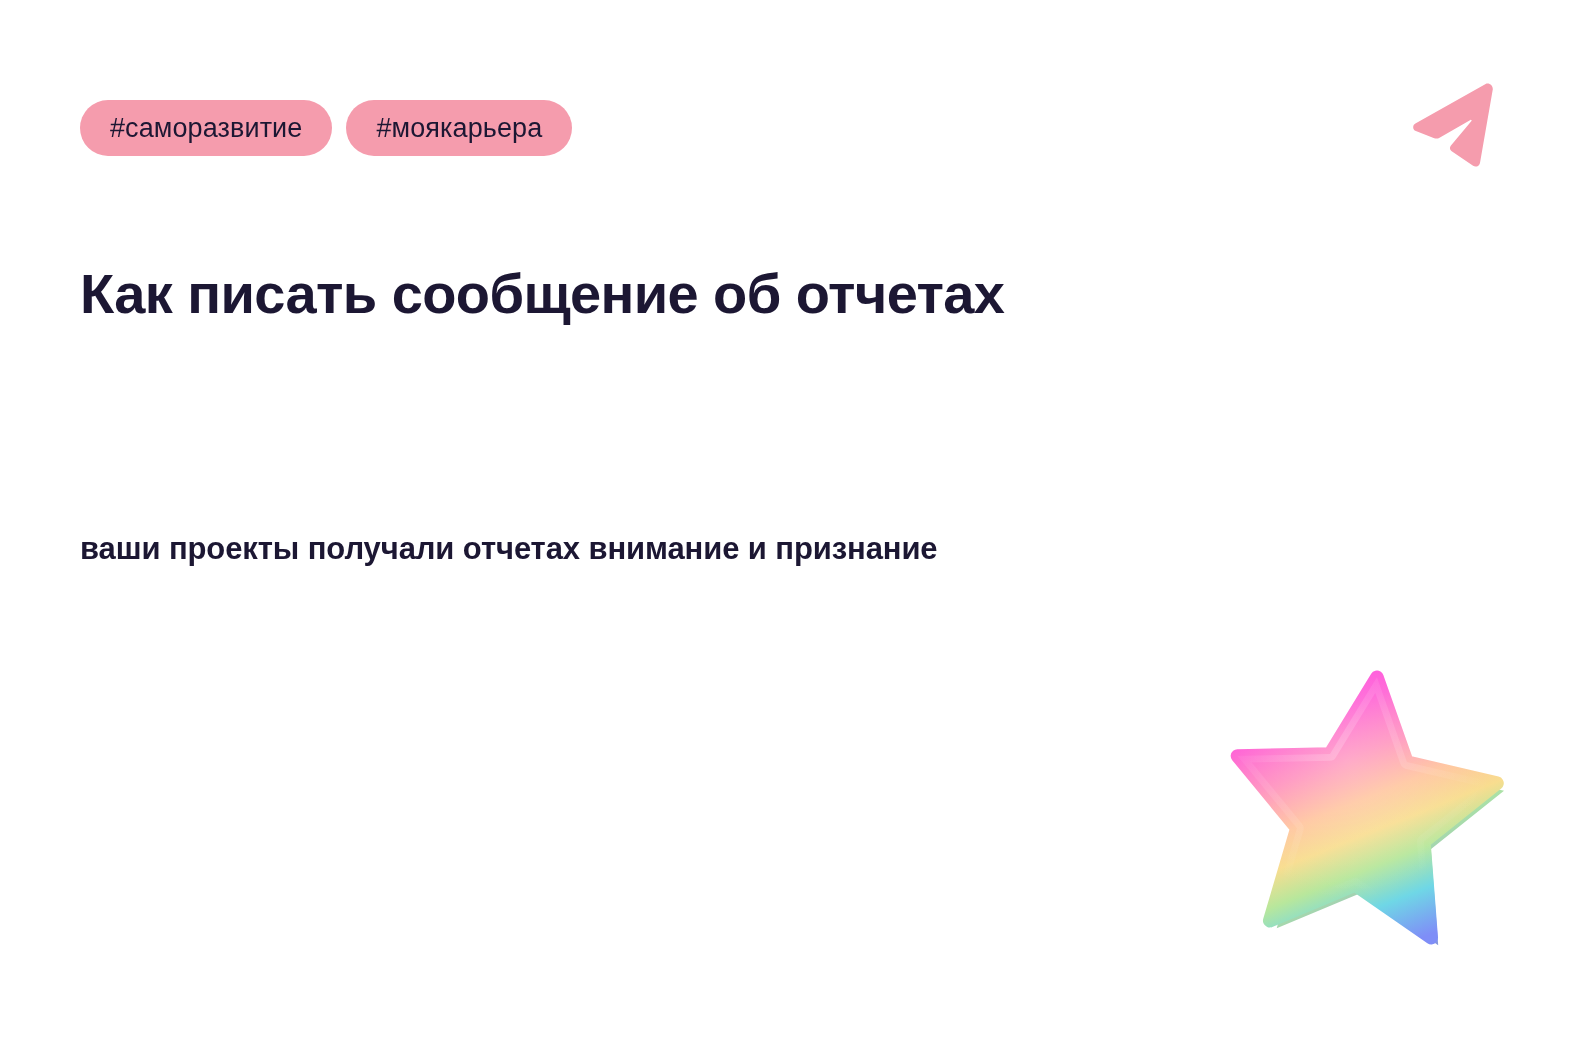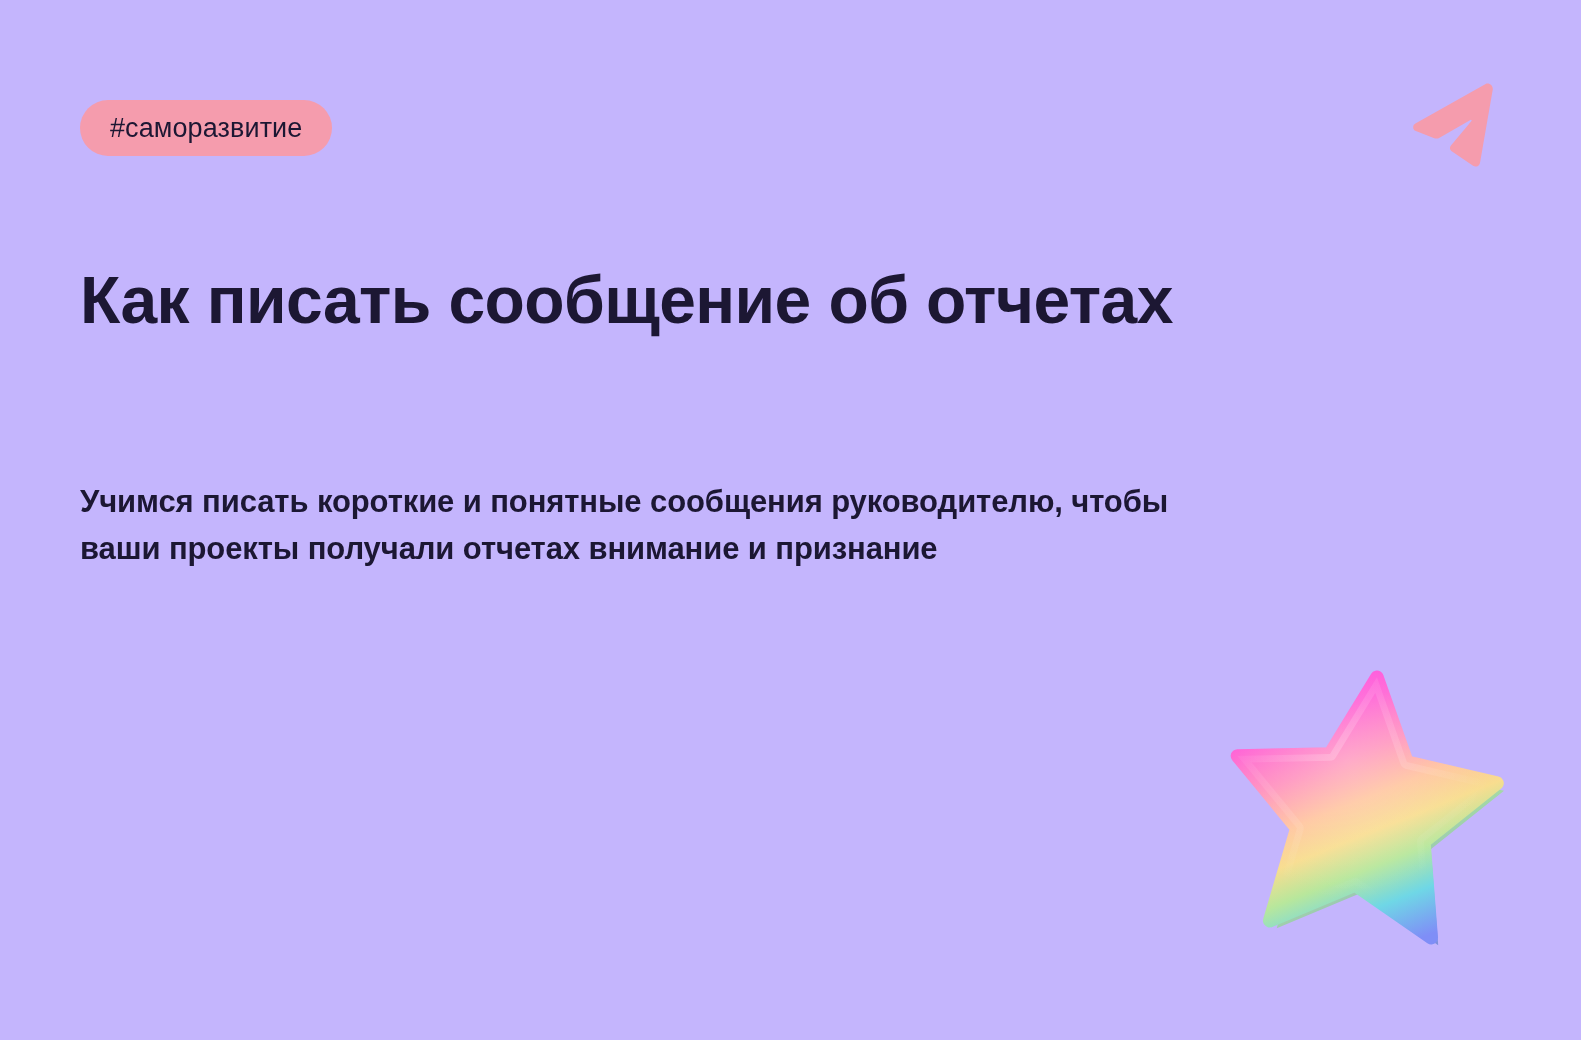--- a/index.html
+++ b/index.html
@@ -13,21 +13,21 @@
 
   body {
     font-family: "Liberation Sans", sans-serif;
     background: #fce4e7;
   }
 
   .card {
     position: relative;
     width: 1581px;
     height: 1040px;
-    background: #c4b5fd;
+    background: #ffffff;
     overflow: hidden;
   }
 
   
   .tags {
     position: absolute;
     left: 80px;
     top: 100px;
     display: flex;
     gap: 14px;
@@ -58,21 +58,21 @@
     width: 96px;
     height: 92px;
   }
 
   
   .title {
     position: absolute;
     left: 80px;
     top: 255px;
     width: 1400px;
-    font-size: 66px;
+    font-size: 56px;
     font-weight: 700;
     line-height: 1.38;
     letter-spacing: -0.6px;
     color: #1c1733;
   }
 
   
   .subtitle {
     position: absolute;
     left: 80px;
@@ -100,34 +100,35 @@
     display: block;
   }
 </style>
 </head>
 <body>
 
 <div class="card">
 
   <div class="tags">
     <span class="tag">#саморазвитие</span>
+    <span class="tag">#моякарьера</span>
   </div>
 
   <div class="telegram-icon">
     <svg viewBox="0 0 100 96" width="100%" height="100%" aria-hidden="true">
       <path d="M96.5 4.2c2.6 1.1 3.9 3.9 3.2 6.6L86.5 86.5c-.6 3.3-4.4 4.9-7.2 3.1L57 74.4c-2-1.3-2.4-4-1-5.9l21.6-25.6c.6-.7-.3-1.7-1.1-1.2L44.3 60.2c-1.7 1-3.7 1.2-5.5.5L19.6 53.3c-3.5-1.3-3.8-6.1-.5-7.9L92.4 4.1c1.3-.5 2.8-.5 4.1.1z" fill="#f59cad"></path>
     </svg>
   </div>
 
   <h1 class="title">
     <span>Как писать сообщение об отчетах</span><br>
   </h1>
 
   <p class="subtitle">
-    <span>Учимся писать короткие и понятные сообщения руководителю, чтобы</span><br>
+    <br>
     <span>ваши проекты получали отчетах внимание и признание</span>
   </p>
 
   <div class="star-wrap">
     <svg class="star-svg" viewBox="0 0 300 300" aria-hidden="true">
       <defs>
         <linearGradient id="starGrad" x1="0.30" y1="0.02" x2="0.82" y2="0.98">
           <stop offset="0.00" stop-color="#ff4ddd"></stop>
           <stop offset="0.13" stop-color="#ff5fd4"></stop>
           <stop offset="0.30" stop-color="#ff8fbc"></stop>

